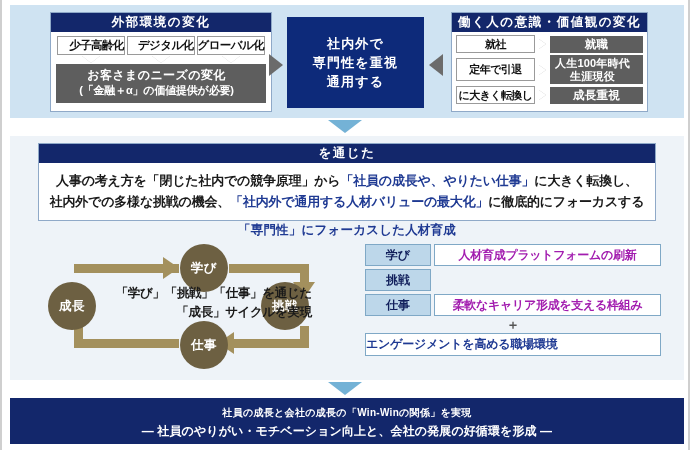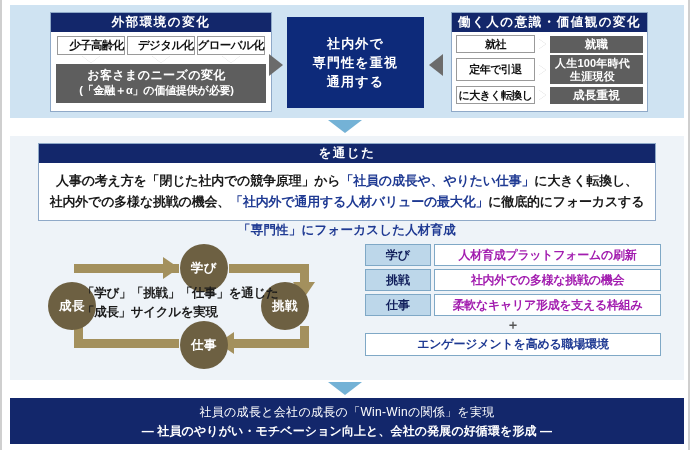--- a/index.html
+++ b/index.html
@@ -293,21 +293,21 @@
     position: absolute;
     width: 0;
     height: 0;
     z-index: 2;
   }
   .cycle-caption {
     position: absolute;
     left: 50px;
     top: 44px;
     width: 230px;
-    text-align: left;
+    text-align: right;
     font-size: 12.5px;
     font-weight: bold;
     color: #1a1a1a;
     line-height: 19px;
     letter-spacing: -0.3px;
     z-index: 4;
   }
 
   
   .pillars {
@@ -351,21 +351,21 @@
     font-weight: bold;
     line-height: 12px;
     margin: 1px 0 2px 0;
   }
   .p-full {
     background: #ffffff;
     border: 1px solid #7fa8c6;
     color: #1f3a93;
     font-size: 12px;
     font-weight: bold;
-    text-align: center;
+    text-align: left;
     line-height: 21px;
     box-sizing: border-box;
     letter-spacing: -0.2px;
   }
 
   
   .banner {
     position: absolute;
     left: 8px;
     top: 398px;
@@ -373,22 +373,22 @@
     height: 46px;
     background: #13276b;
     color: #ffffff;
     display: flex;
     flex-direction: column;
     align-items: center;
     justify-content: center;
     box-sizing: border-box;
   }
   .banner-l1 {
-    font-size: 12px;
-    font-weight: normal;
+    font-size: 10px;
+    font-weight: bold;
     letter-spacing: 0.3px;
     line-height: 19px;
   }
   .banner-l2 {
     font-size: 12px;
     font-weight: bold;
     letter-spacing: 0.1px;
     line-height: 18px;
   }
 </style>
@@ -508,21 +508,20 @@
       </div>
     </div>
 
     <div class="pillars">
       <div class="p-row">
         <div class="p-key">学び</div>
         <div class="p-val">人材育成プラットフォームの刷新</div>
       </div>
       <div class="p-row">
         <div class="p-key">挑戦</div>
-        <div class="p-val">社内外での多様な挑戦の機会</div>
       </div>
       <div class="p-row">
         <div class="p-key">仕事</div>
         <div class="p-val">柔軟なキャリア形成を支える枠組み</div>
       </div>
       <div class="p-plus">＋</div>
       <div class="p-full">エンゲージメントを高める職場環境</div>
     </div>
   </div>
 

